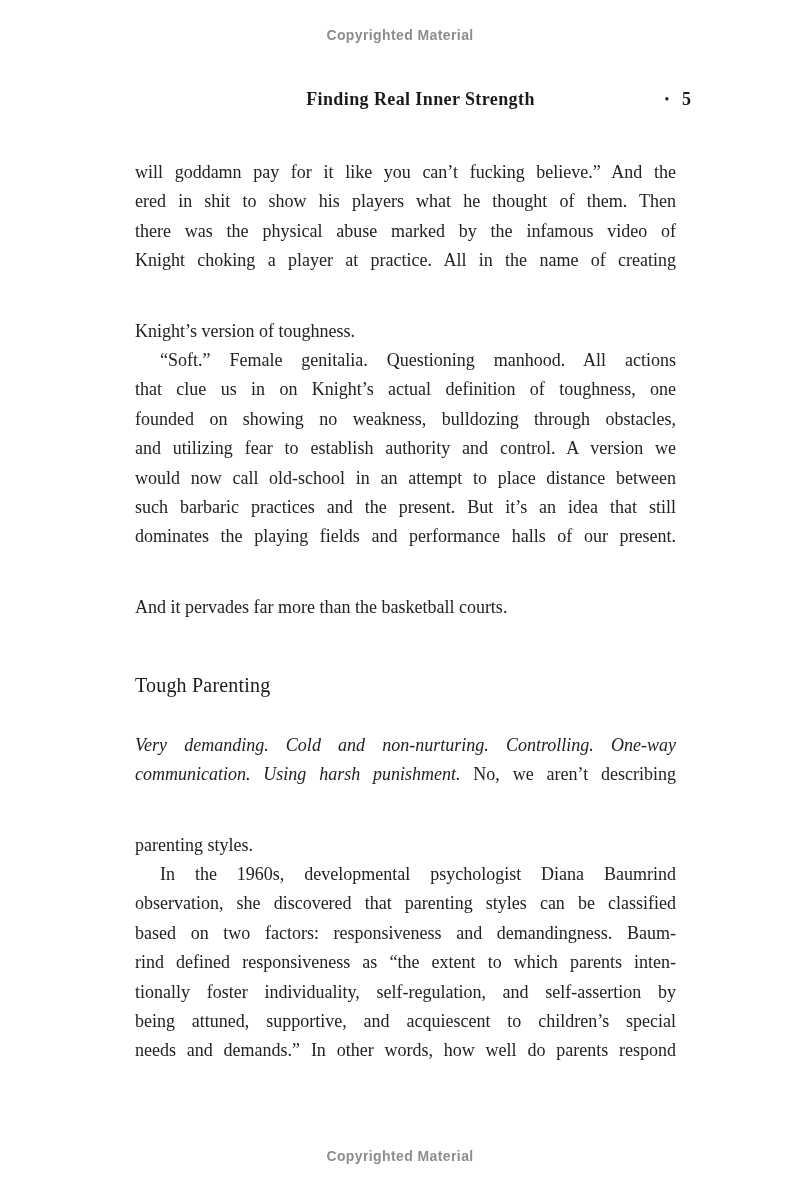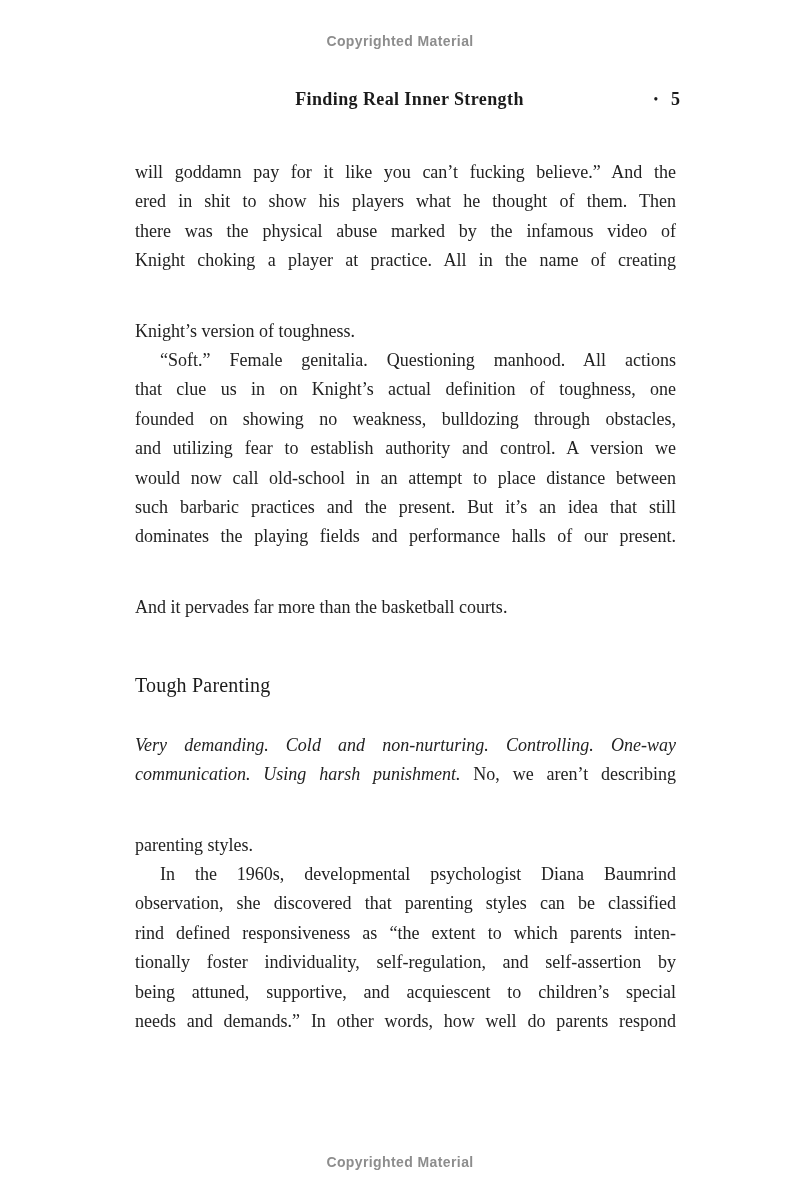--- a/index.html
+++ b/index.html
@@ -8,27 +8,27 @@
     width:800px; height:1194px;
     background:#ffffff;
     overflow:hidden;
     color:#222;
   }
   .notice {
     position:absolute; left:0; width:100%;
     text-align:center;
     font-family:"Liberation Sans", sans-serif;
     font-size:14px; font-weight:700;
-    color:#8d8d8d; letter-spacing:0.4px;margin-top:6px;
+    color:#8d8d8d; letter-spacing:0.4px;
   }
   .notice.top { top:27px; }
   .notice.bottom { top:1148px; }
 
   .running-header {
-    position:absolute; top:88px; left:139px; width:541px;
+    position:absolute; top:88px; left:150px; width:541px;
     font-family:"Liberation Serif", serif;
     color:#1b1b1b;
   }
   .rh-title {
     display:block; text-align:center;
     font-size:18px; font-weight:700; letter-spacing:0.4px;
     line-height:22px;
   }
   .rh-folio {
     position:absolute; right:0; top:0; height:22px;
@@ -92,20 +92,21 @@
       </div>
       <div class="section-heading">Tough Parenting</div>
       <div class="para">
         <div class="line"><span class="it">Very demanding. Cold and non-nurturing. Controlling. One-way</span></div>
         <div class="line"><span class="it">communication. Using harsh punishment.</span><span> No, we aren’t describing</span></div>
         <div class="line unjust"><span>parenting styles.</span></div>
       </div>
       <div class="para">
         <div class="line indent"><span>In the 1960s, developmental psychologist Diana Baumrind</span></div>
         <div class="line"><span>observation, she discovered that parenting styles can be classified</span></div>
+        <div class="line"><span>based on two factors: responsiveness and demandingness. Baum-</span></div>
         <div class="line"><span>rind defined responsiveness as “the extent to which parents inten-</span></div>
         <div class="line"><span>tionally foster individuality, self-regulation, and self-assertion by</span></div>
         <div class="line"><span>being attuned, supportive, and acquiescent to children’s special</span></div>
         <div class="line"><span>needs and demands.” In other words, how well do parents respond</span></div>
       </div>
     </div>
 
   <div class="notice bottom">Copyrighted Material</div>
 
 </div>

